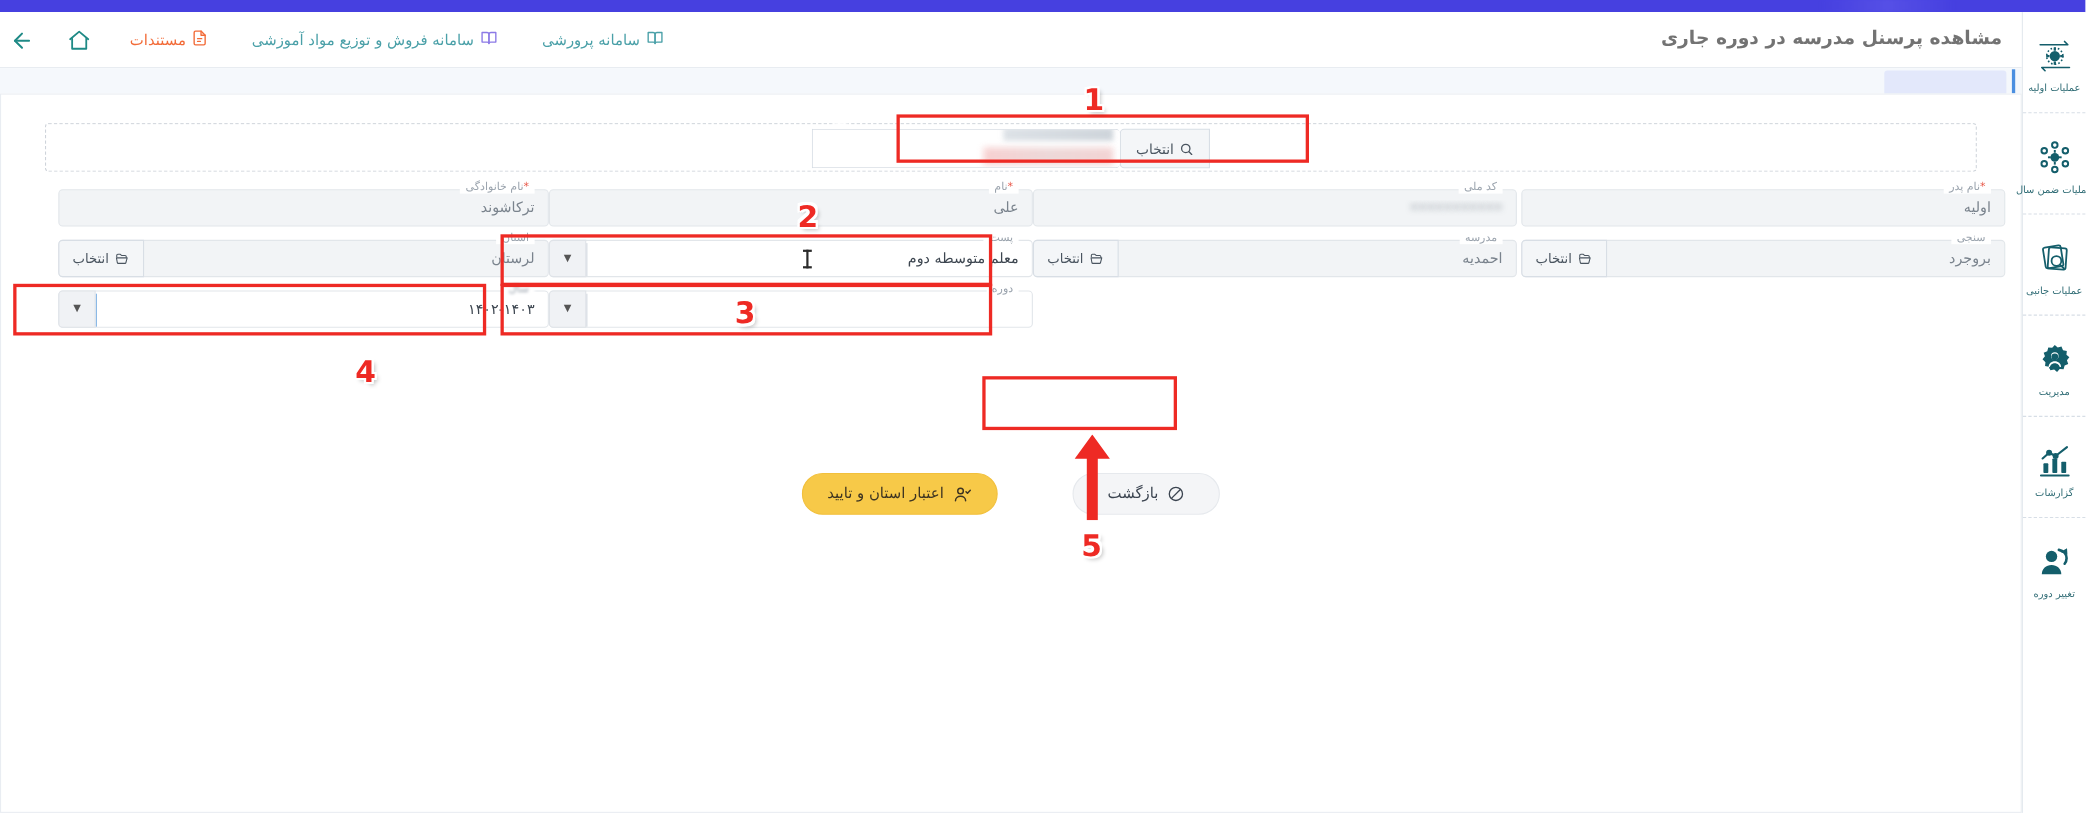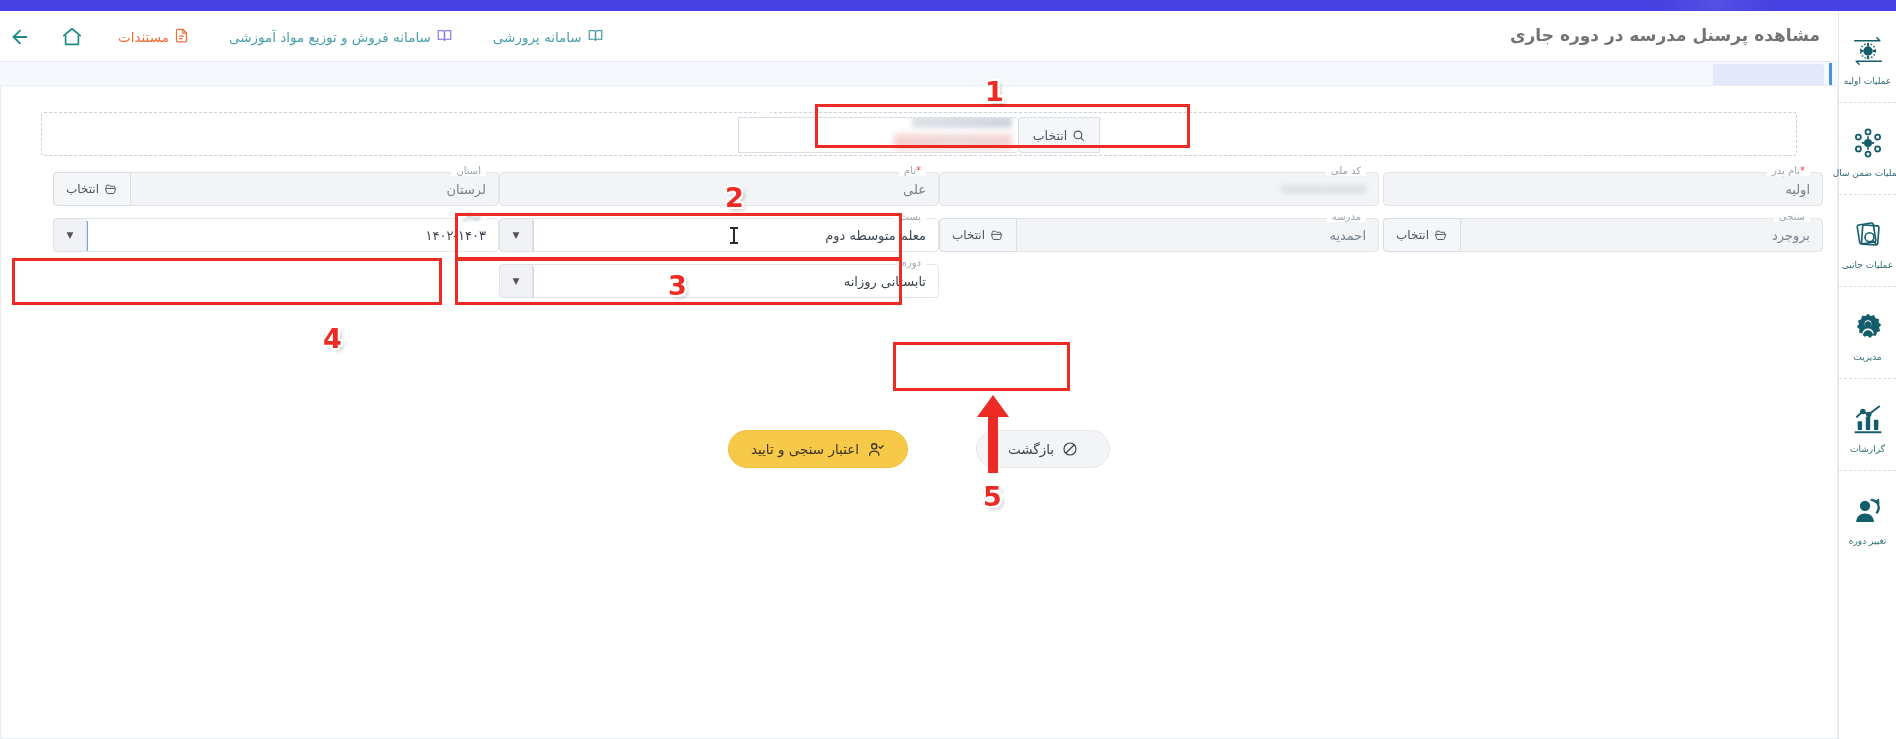--- a/index.html
+++ b/index.html
@@ -377,32 +377,37 @@
               <span class="caretbtn">
                 <span>▼</span>
               </span>
               <span class="ibeam" style="left:233px; top:8px;"></span>
             </div>
           </div>
 
           <div class="fieldrow">
             <div class="field select">
               <span class="flabel">دوره</span>
-              <span class="fval">تابستانی روزانه</span>
               <span class="caretline"></span>
               <span class="caretbtn">
                 <span>▼</span>
               </span>
             </div>
           </div>
 
         </div>
 
         <div class="col c4">
 
+          <div class="fieldrow">
+            <div class="field">
+              <span class="flabel"><span class="req">*</span><span>نام خانوادگی</span></span>
+              <span class="fval">ترکاشوند</span>
+            </div>
+          </div>
 
           <div class="fieldrow">
             <div class="field withpick">
               <span class="flabel">استان</span>
               <span class="fval">لرستان</span>
               <span class="pickbtn">
                 <svg width="14" height="13" viewBox="0 0 24 24" fill="none" stroke="currentColor" stroke-width="1.8" stroke-linecap="round" stroke-linejoin="round">
                   <path d="M3 8V6a2 2 0 0 1 2-2h4l2 2h6a2 2 0 0 1 2 2v1"></path>
                   <path d="M2.5 10h18l-2.2 8.2a1.5 1.5 0 0 1-1.4 1.1H5.4a1.5 1.5 0 0 1-1.4-1.1z"></path>
                 </svg>
@@ -434,21 +439,21 @@
           </svg>
           <span>بازگشت</span>
         </div>
 
         <div class="btn primary">
           <svg width="18" height="17" viewBox="0 0 24 24" fill="none" stroke="currentColor" stroke-width="1.9" stroke-linecap="round" stroke-linejoin="round">
             <circle cx="9.5" cy="7.5" r="3.6"></circle>
             <path d="M3 20c0-3.4 2.9-5.6 6.5-5.6s6.5 2.2 6.5 5.6"></path>
             <polyline points="16.5 8.5 18.4 10.4 22 6.6"></polyline>
           </svg>
-          <span>اعتبار سنجی و تایید</span>
+          <span>اعتبار استان و تایید</span>
         </div>
       </div>
 
     </div>
   </div>
 
   <div class="sidebar">
 
     <div class="sb-item">
       <span class="sb-icon">

